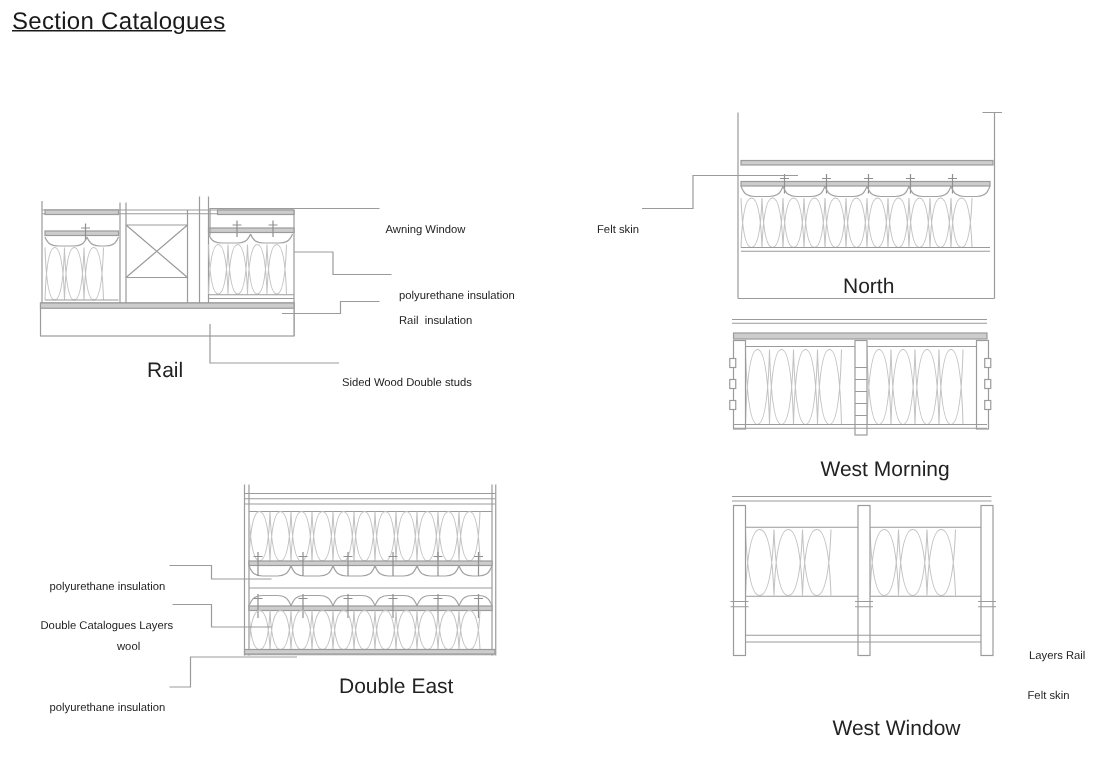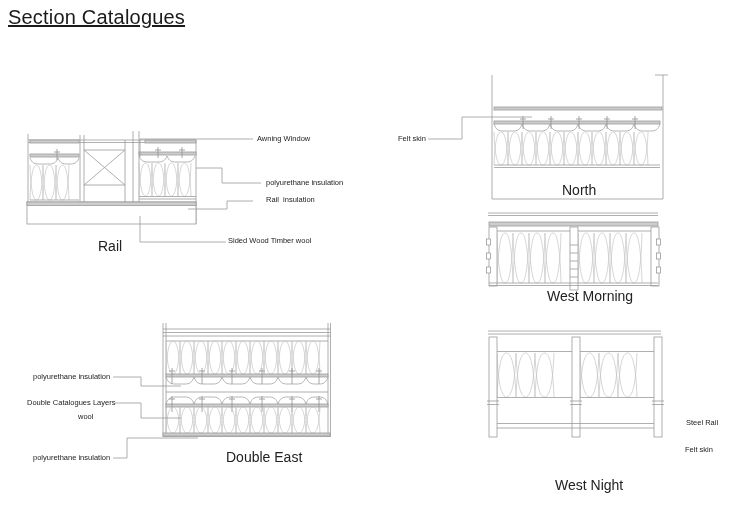--- a/index.html
+++ b/index.html
@@ -1,20 +1,20 @@
 <!DOCTYPE html>
 <html style="--line: #9b9b9b; --insulation_line: #c3c3c3; --panel_fill: #cdcdcd; --text: #222222;"><head>
 <meta charset="utf-8">
 <style>
   html,body{margin:0;padding:0;background:#ffffff;}
   .canvas{position:relative;width:730px;height:516px;background:#fff;overflow:hidden;
           font-family:"Liberation Sans", sans-serif;}
-  .title{position:absolute;left:8px;top:6px;font-size:20px;color:#1a1a1a;
+  .title{position:absolute;left:8px;top:6px;font-size:16px;color:#1a1a1a;
          text-decoration:underline;letter-spacing:.2px;}
-  .callout{position:absolute;font-size:7.5px;color:#222;white-space:pre;line-height:1.1;}
+  .callout{position:absolute;font-size:7.5px;color:#222;white-space:pre;line-height:1.1;margin-top:14px;}
   .sec-label{position:absolute;font-size:14px;color:#222;white-space:pre;}
   svg.draw{position:absolute;left:0;top:0;}
   svg.draw path, svg.draw rect{stroke:var(--line,#9b9b9b);stroke-width:.8;fill:none;}
   svg.draw rect.panel{fill:var(--panel_fill,#cdcdcd);}
   svg.draw rect.wh{fill:#ffffff;}
   svg.draw [data-ins] path{stroke:var(--insulation_line,#c3c3c3);stroke-width:.7;}
   svg.draw [data-wave] path{stroke:#a3a3a3;}
   svg.draw [data-ticks] path{stroke:#8f8f8f;}
   svg.draw path.leader{stroke:#9b9b9b;}
 </style>
@@ -148,30 +148,30 @@
       <path d="M487 401 H499 M487 404.5 H499 M570 401 H582 M570 404.5 H582 M652 401 H664 M652 404.5 H664"></path>
       <path d="M497 423.5 H654 M497 428 H654"></path>
     </g>
   </svg>
 
   <div class="title">Section Catalogues</div>
 
   <div class="callout" style="left:257px;top:135px">Awning Window</div>
   <div class="callout" style="left:266px;top:179px">polyurethane insulation</div>
   <div class="callout" style="left:266px;top:196px">Rail  insulation</div>
-  <div class="callout" style="left:228px;top:237px">Sided Wood Timber wool</div>
+  <div class="callout" style="left:228px;top:237px">Sided Wood Double studs</div>
   <div class="sec-label" style="left:98px;top:238px">Rail</div>
 
   <div class="callout" style="left:398px;top:135px">Felt skin</div>
   <div class="sec-label" style="left:562px;top:182px">North</div>
 
-  <div class="sec-label" style="left:547px;top:288px">West Morning</div>
+  <div class="sec-label" style="left:547px;top:304px">West Morning</div>
 
   <div class="callout" style="left:33px;top:373px">polyurethane insulation</div>
   <div class="callout" style="left:27px;top:399px">Double Catalogues Layers</div>
   <div class="callout" style="left:78px;top:413px">wool</div>
   <div class="callout" style="left:33px;top:454px">polyurethane insulation</div>
   <div class="sec-label" style="left:226px;top:449px">Double East</div>
 
-  <div class="callout" style="left:686px;top:419px">Steel Rail</div>
+  <div class="callout" style="left:686px;top:419px">Layers Rail</div>
   <div class="callout" style="left:685px;top:446px">Felt skin</div>
-  <div class="sec-label" style="left:555px;top:477px">West Night</div>
+  <div class="sec-label" style="left:555px;top:477px">West Window</div>
 </div>
 
 </body></html>

